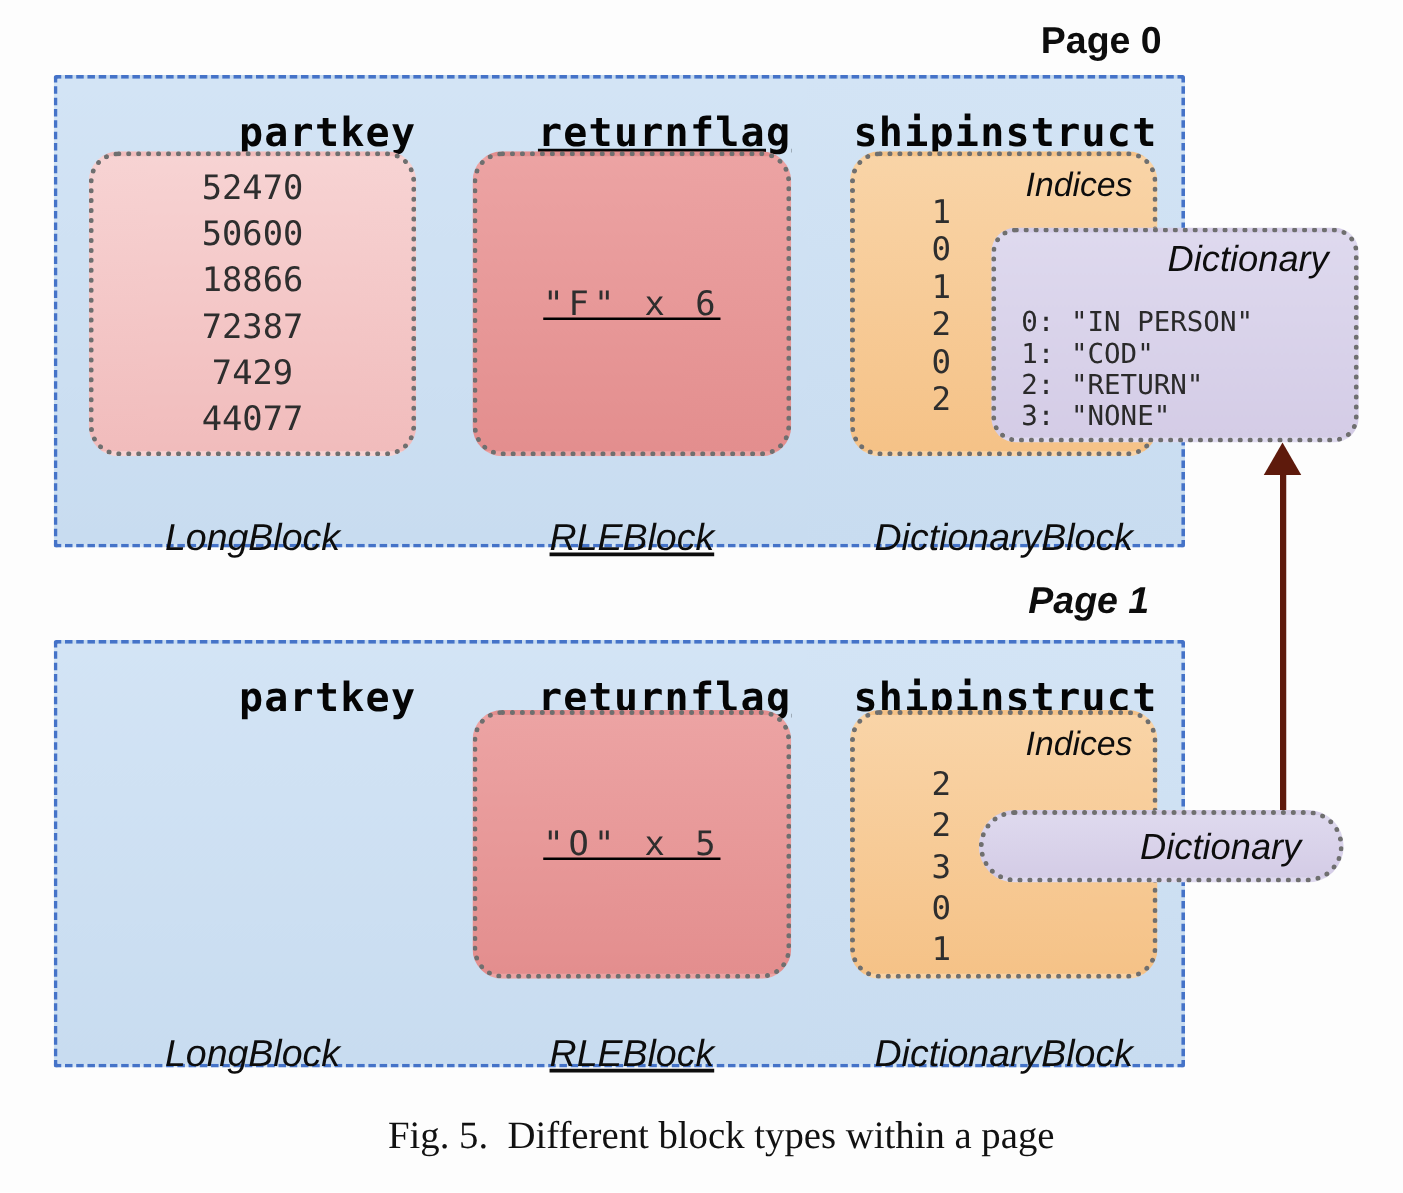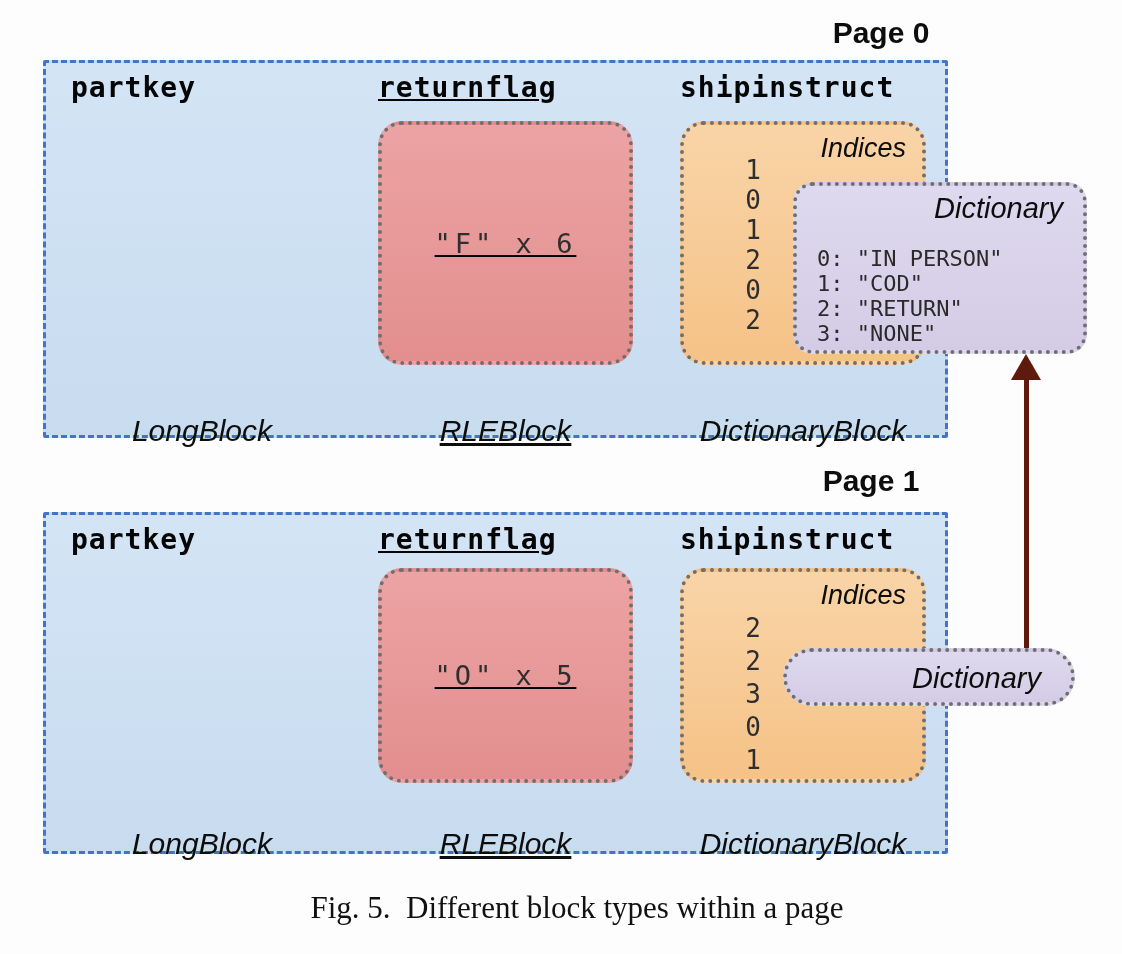--- a/index.html
+++ b/index.html
@@ -13,39 +13,39 @@
   }
   .page-title {
     position: absolute;
     font-family: "Liberation Sans", sans-serif;
     font-weight: bold;
     font-size: 30px;
     color: #0d0d0d;
     text-align: center;
   }
   .page-title.t0 { left: 806px; top: 16px; width: 150px; }
-  .page-title.t1 { left: 796px; top: 464px; width: 150px; }
+  .page-title.t1 { left: 796px; top: 464px; width: 150px; font-style: italic; }
   .page-box {
     position: absolute;
     left: 43px;
     width: 905px;
     background: linear-gradient(180deg, #d3e4f5, #c8dcf0);
     border: 3px dashed #4573c8;
     border-radius: 2px;
   }
   .page-box.p0 { top: 60px; height: 378px; }
   .page-box.p1 { top: 512px; height: 342px; }
 
   .col-hdr {
     position: absolute;
-    top: 8px;
-    text-align: left;
+    top: 24px;
+    text-align: right;
     font-family: "DejaVu Sans Mono", "Liberation Mono", monospace;
     font-weight: bold;
-    font-size: 28px;
+    font-size: 32px;
     color: #050505;
     letter-spacing: 1px;
   }
   .c1 { left: 25px;  width: 262px; }
   .c2 { left: 332px; width: 255px; text-decoration: underline; }
   .c3 { left: 634px; width: 246px; }
 
   .block {
     position: absolute;
     border: 4px dotted #6f6f6f;
@@ -190,20 +190,30 @@
 
 <div class="canvas">
 
   <div class="page-title t0">Page 0</div>
 
   <div class="page-box p0">
     <div class="col-hdr c1">partkey</div>
     <div class="col-hdr c2">returnflag</div>
     <div class="col-hdr c3">shipinstruct</div>
 
+    <div class="block long-block c1">
+      <div>
+          <div class="num">52470</div>
+          <div class="num">50600</div>
+          <div class="num">18866</div>
+          <div class="num">72387</div>
+          <div class="num">7429</div>
+          <div class="num">44077</div>
+        </div>
+    </div>
 
     <div class="block rle-block c2">
       <div class="rle-text">"F" x 6</div>
     </div>
 
     <div class="block dict-block c3">
       <div class="indices-title">Indices</div>
       <div class="idx-list">
           <div class="idx">1</div>
           <div class="idx">0</div>

